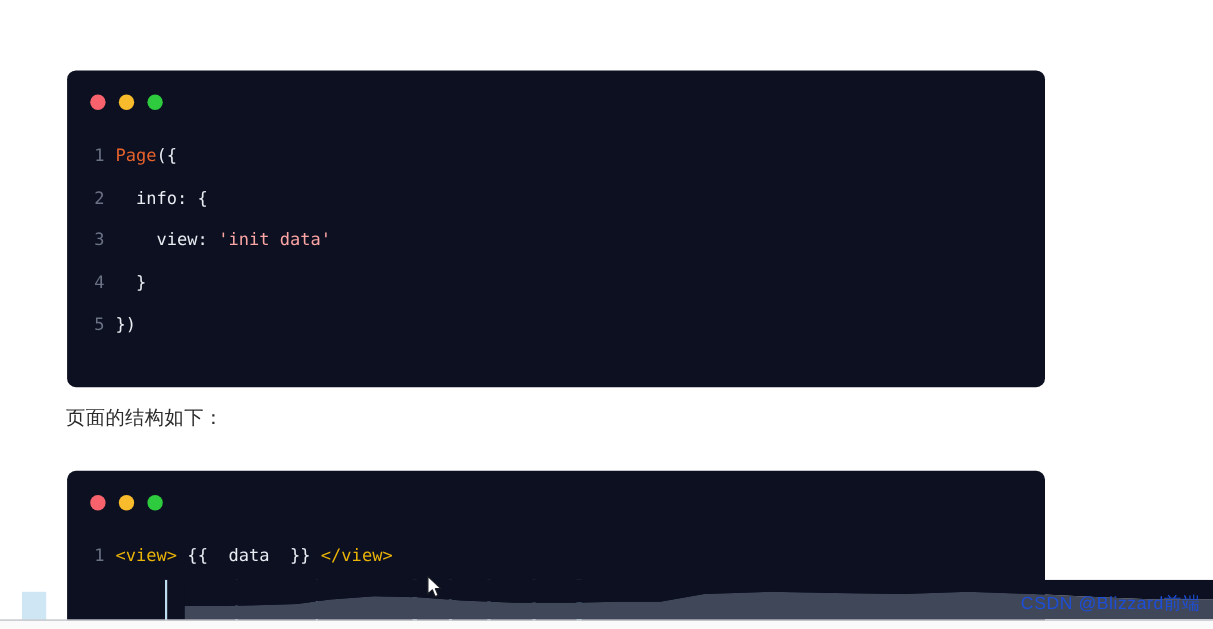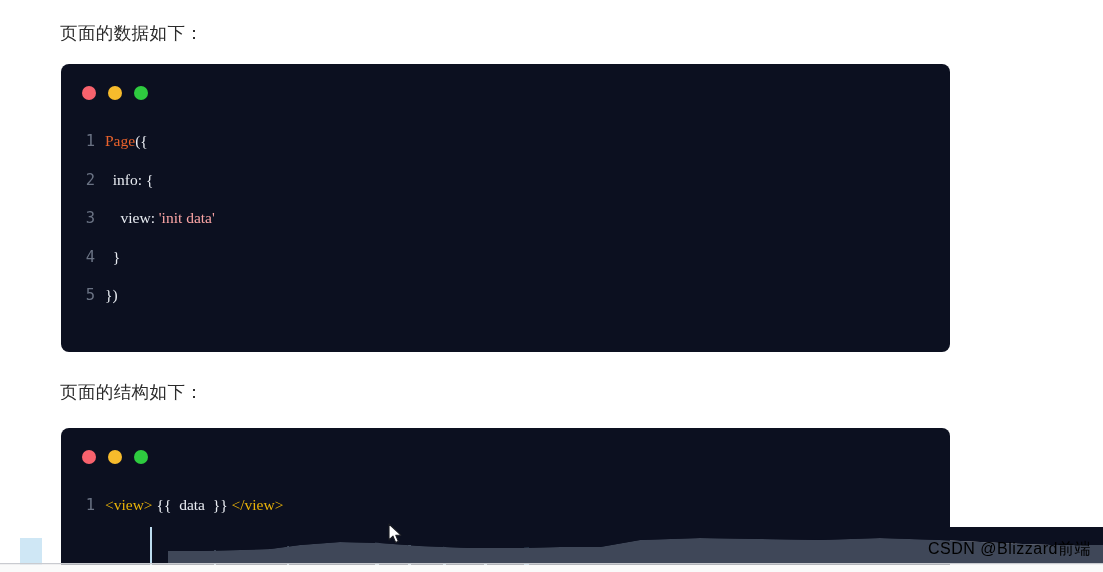--- a/index.html
+++ b/index.html
@@ -25,21 +25,21 @@
   .heading {
     position: absolute;
     left: 60px;
     font-size: 17.5px;
     line-height: 1.4;
     color: #2b2b2b;
     letter-spacing: 0.4px;
     white-space: nowrap;
   }
   #heading-1 { top: 21px; }
-  #heading-2 { top: 380px; }
+  #heading-2 { top: 367px; }
 
   
   .code-block {
     position: absolute;
     left: 61px;
     width: 889px;
     background: #0c1020;
     border-radius: 8px;
     overflow: hidden;
     box-sizing: border-box;
@@ -79,21 +79,21 @@
   }
   .ln {
     width: 44px;
     min-width: 44px;
     text-align: right;
     padding-right: 10px;
     color: #6a7283;
     box-sizing: border-box;
     user-select: none;
   }
-  .code-text { color: #e6e9f0; white-space: pre; font-family: Liberation Serif, serif; }
+  .code-text { color: #e6e9f0; white-space: pre; }
 
   
   .tok-fn      { color: #e8622c; }
   .tok-plain   { color: #e9ecf2; }
   .tok-string  { color: #fca5a5; }
   .tok-tag     { color: #eab308; }
 
   
   #bottom-overlay {
     position: absolute;
@@ -113,31 +113,30 @@
     width: 16px;
     height: 22px;
   }
 
   
   #watermark {
     position: absolute;
     right: 12px;
     bottom: 12px;
     font-size: 16px;
-    color: #000000;
+    color: #1d4ed8;
     letter-spacing: 0.5px;
     white-space: nowrap;
   }
 </style>
 </head>
 <body>
 
 <div class="page">
 
-  <div class="heading" id="heading-1">页面的数据如下：</div>
 
   <div class="code-block" id="code-block-1">
     <div class="titlebar">
       <span class="dot dot-red"></span>
       <span class="dot dot-yellow"></span>
       <span class="dot dot-green"></span>
     </div>
     <div class="code-body">
 
       <div class="code-line">

